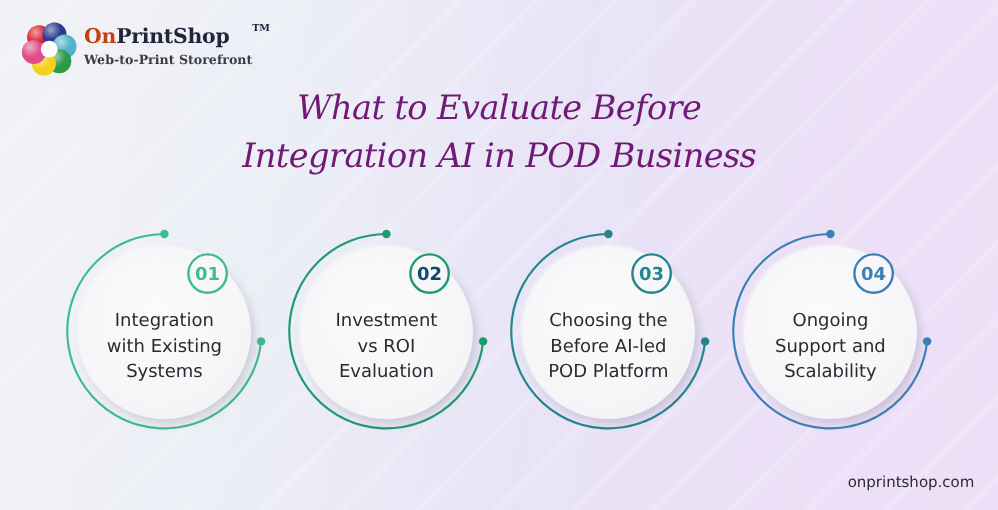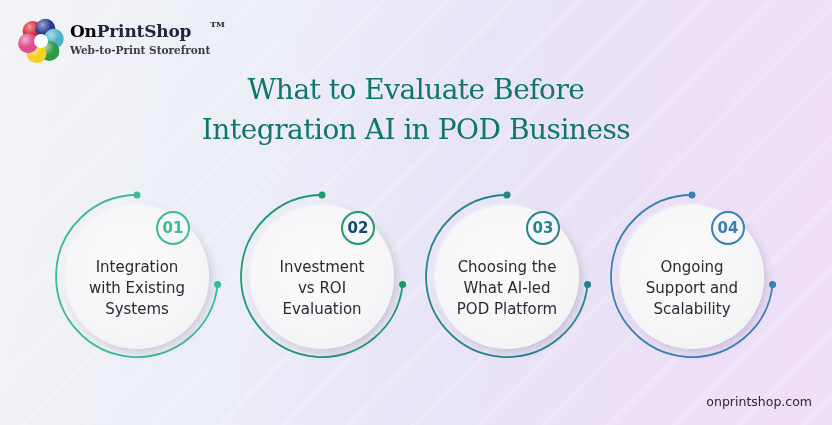--- a/index.html
+++ b/index.html
@@ -5,25 +5,25 @@
   html, body { margin:0; padding:0; }
   body { width:832px; height:425px; overflow:hidden; position:relative;
     font-family:"DejaVu Sans", sans-serif; }
   .bg { position:absolute; inset:0;
     background: linear-gradient(100deg, #f1f3f6 0%, #eceef6 30%, #e8e4f6 55%, #ece0f7 80%, #efdff8 100%); }
   .stripes { position:absolute; inset:0;
     background: repeating-linear-gradient(135deg, rgba(255,255,255,0) 0px, rgba(255,255,255,0) 38px, rgba(255,255,255,0.22) 40px, rgba(255,255,255,0) 46px); }
   .logo { position:absolute; left:18px; top:18px; width:200px; height:48px; }
   .logo-mark { position:absolute; left:0; top:0; width:46px; height:46px; }
   .logo-name { position:absolute; left:52px; top:3px; font-family:"DejaVu Serif", serif; font-weight:bold; font-size:17px; color:#23233a; letter-spacing:-0.2px; white-space:nowrap; }
-  .logo-name .on { color:#000000; }
+  .logo-name .on { color:#c2410c; }
   .logo-name sup { font-size:8px; position:relative; top:-3px; margin-left:19px; }
   .logo-tag { position:absolute; left:52px; top:26px; font-family:"DejaVu Serif", serif; font-weight:bold; font-size:10.5px; color:#3a3a48; white-space:nowrap; }
   .title { position:absolute; left:0; width:832px; top:70px; text-align:center;
-    font-family:"DejaVu Serif", serif; font-size:28px; line-height:40px; color:#0f766e; letter-spacing:-0.5px; }
+    font-family:"DejaVu Serif", serif; font-size:28px; line-height:40px; color:#701a75; letter-spacing:-0.5px;font-style:italic; }
   .item { position:absolute; top:185px; width:190px; height:190px; }
   .item svg.ring { position:absolute; left:0; top:0; }
   .disc { position:absolute; left:23px; top:20px; width:144px; height:144px; border-radius:50%;
     background: radial-gradient(circle at 45% 40%, #fbfbfc 0%, #f6f6f8 60%, #efeff3 100%);
     box-shadow: 3px 4px 8px rgba(80,80,110,0.22), -1px -1px 3px rgba(255,255,255,0.8); }
   .badge { position:absolute; left:114px; top:26px; width:34px; height:34px; border-radius:50%;
     background:#f7f7f9; border:2px solid; box-sizing:border-box;
     font-family:"DejaVu Sans", sans-serif; font-weight:bold; font-size:15px; line-height:30px; text-align:center; }
   .label { position:absolute; left:28px; width:134px; top:72px; text-align:center;
     font-family:"DejaVu Sans", sans-serif; font-size:15px; line-height:21px; color:#2a2a30; }
@@ -100,21 +100,21 @@
     <div class="item" style="left: 412px;">
       <svg class="ring" width="190" height="190" viewBox="0 0 190 190">
         <path d="M 95.0 10.0 A 81 81 0 1 0 175.6 99.5" fill="none" stroke="#22868c" stroke-width="1.8"></path>
         <circle cx="95.0" cy="10.0" r="3.5" fill="#22868c"></circle>
         <circle cx="175.6" cy="99.5" r="3.5" fill="#22868c"></circle>
       </svg>
       <div class="disc"></div>
       <div class="badge" style="border-color:#22868c;color:#22868c">03</div>
       <div class="label">
         <div>Choosing the</div>
-        <div>What AI-led</div>
+        <div>Before AI-led</div>
         <div>POD Platform</div>
       </div>
     </div>
     <div class="item" style="left: 597px;">
       <svg class="ring" width="190" height="190" viewBox="0 0 190 190">
         <path d="M 95.0 10.0 A 81 81 0 1 0 175.6 99.5" fill="none" stroke="#3a80b6" stroke-width="1.8"></path>
         <circle cx="95.0" cy="10.0" r="3.5" fill="#3a80b6"></circle>
         <circle cx="175.6" cy="99.5" r="3.5" fill="#3a80b6"></circle>
       </svg>
       <div class="disc"></div>

